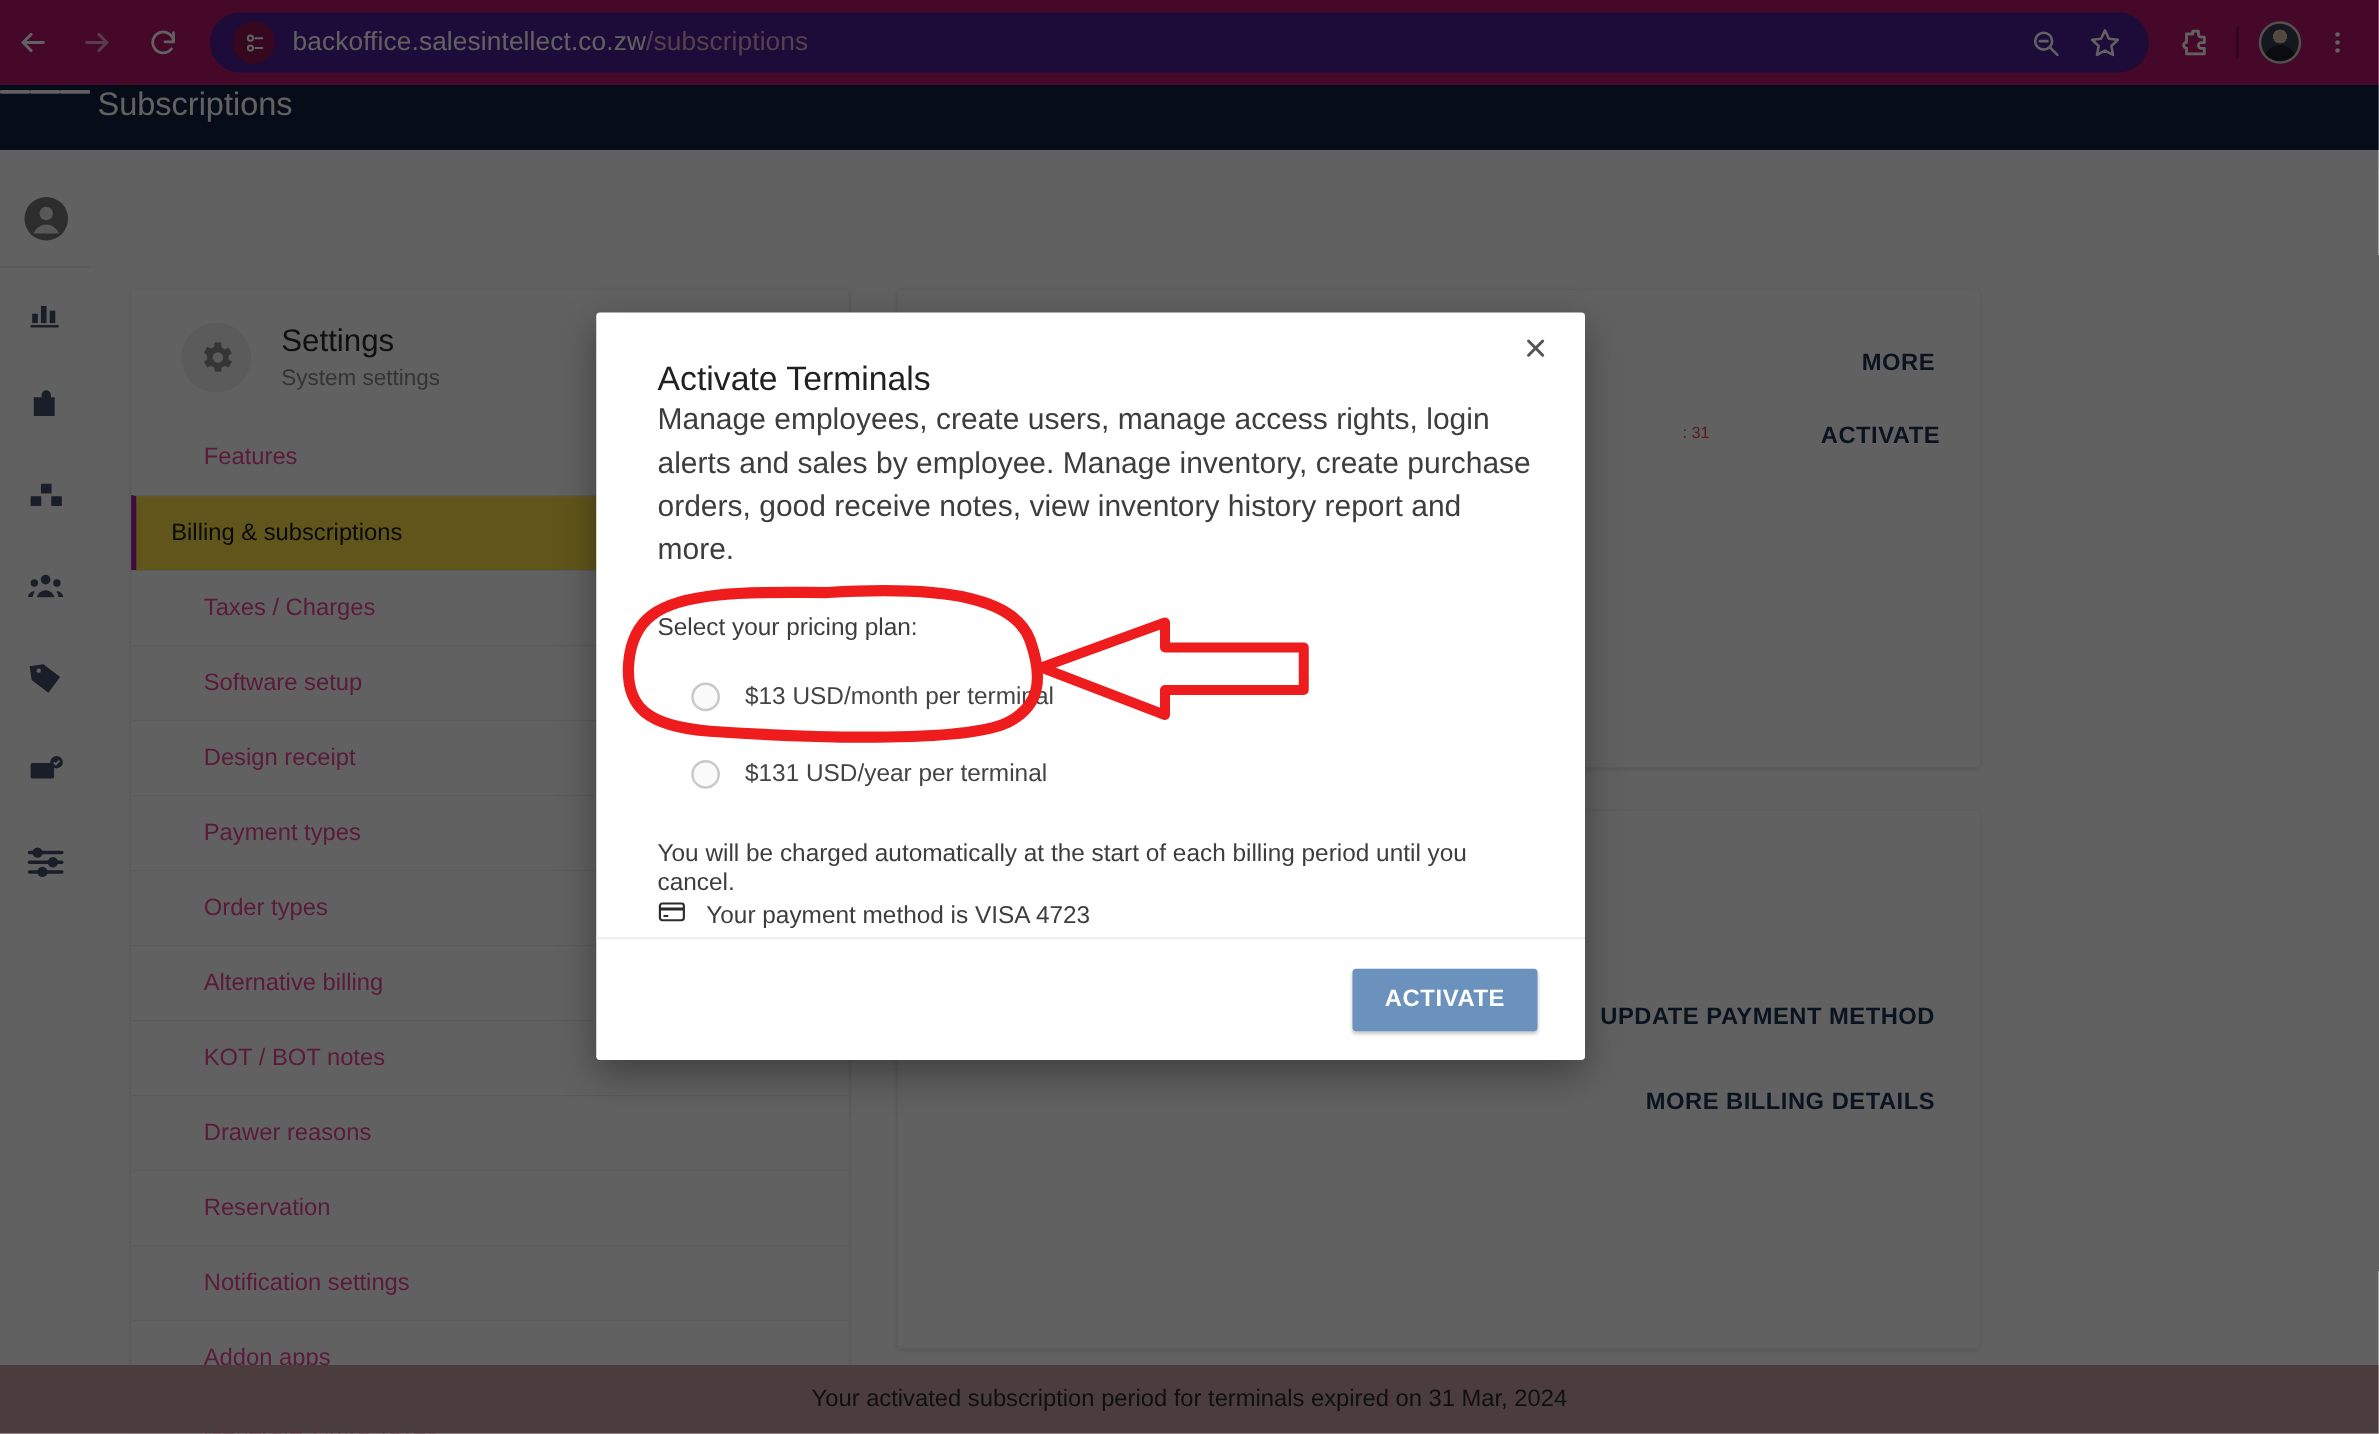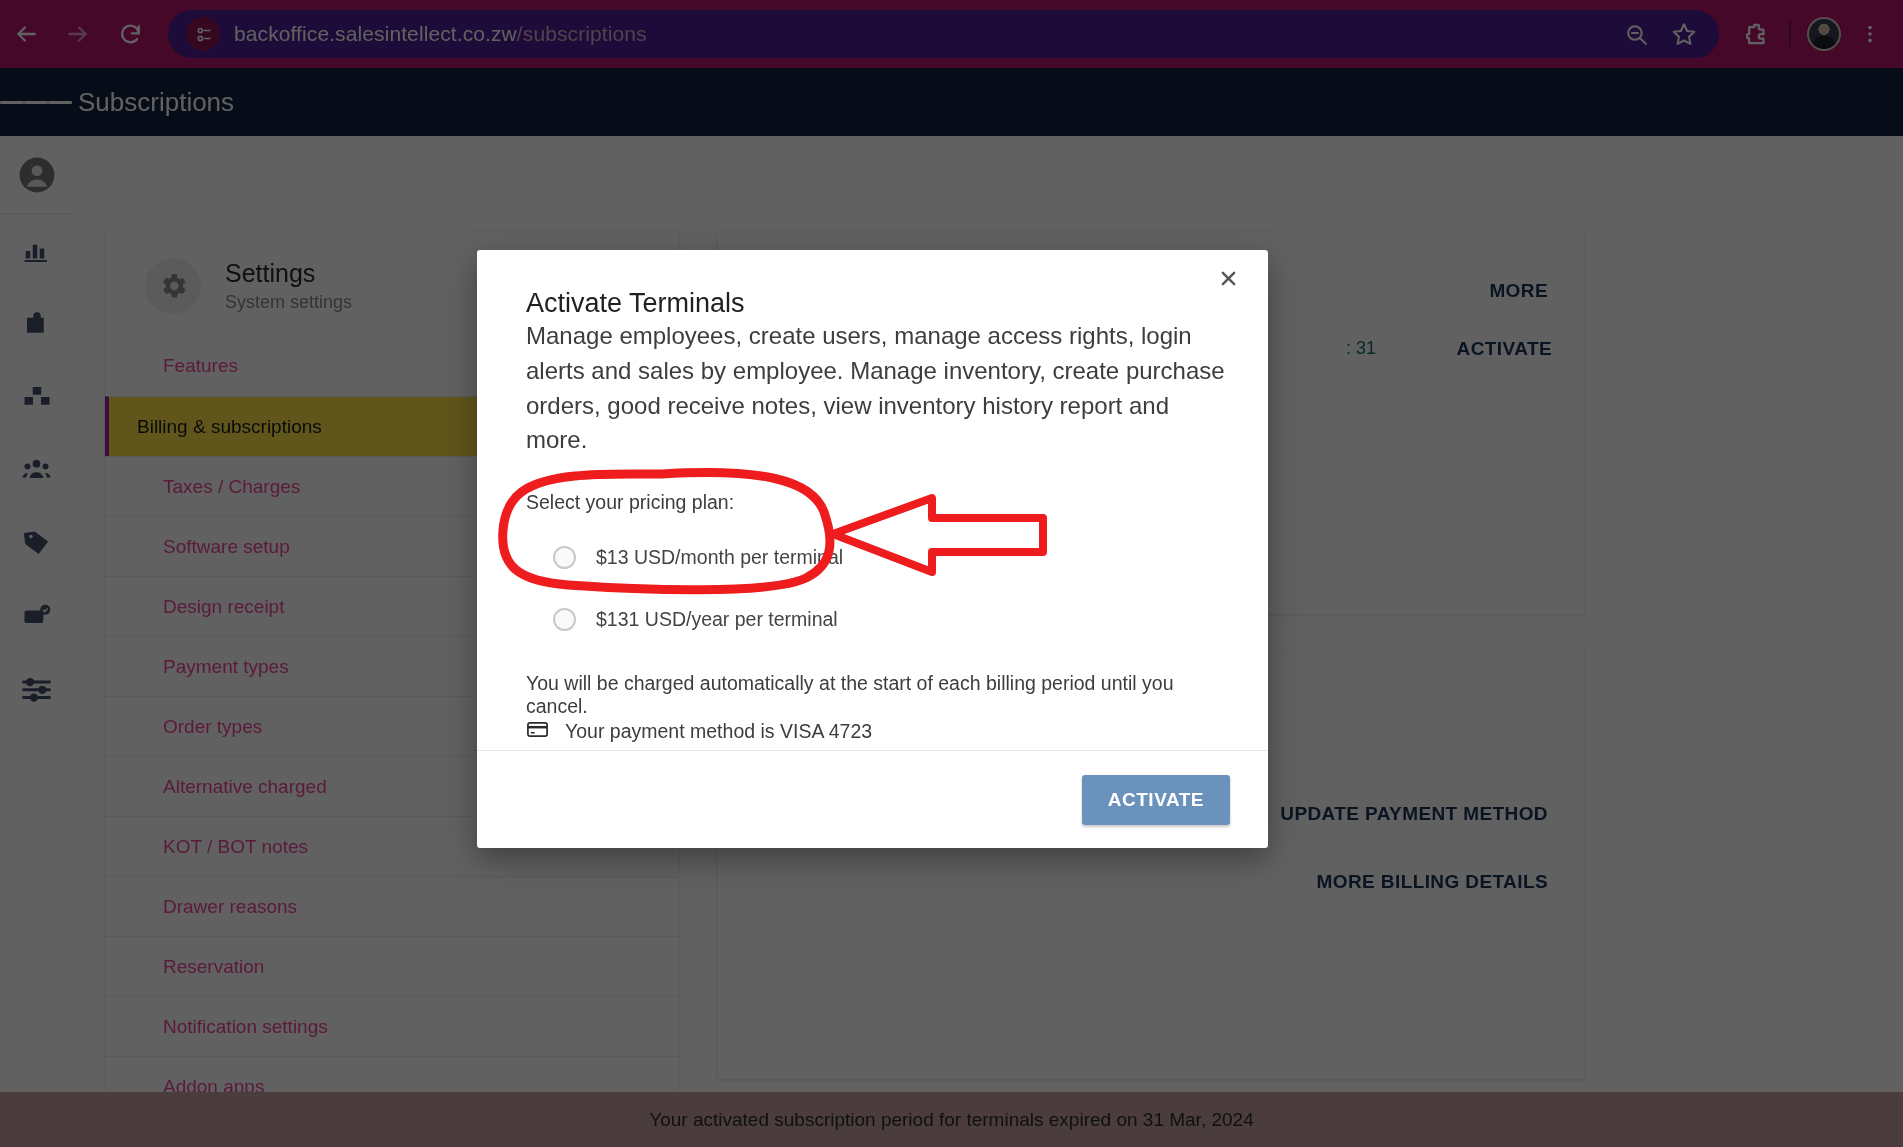--- a/index.html
+++ b/index.html
@@ -73,22 +73,22 @@
     width:26px; height:22px; transform:translateX(-50%);
     background:#1d2131; border-radius:13px 13px 0 0;
   }
 
   
   .app {
     position: absolute; left: 0; top: 68px; width: 1903px; height: 1079px;
     background: #ffffff;
   }
   .appbar {
-    position: absolute; left: 0; top: 0; width: 1903px; height: 68px;
-    background: #122240; display: flex; align-items: center;
+    position: absolute; left: 0; top: 0; width: 1903px; height: 52px;
+    background: #122240; display: flex; align-items: flex-start;
   }
   .hamburger { width: 72px; display: flex; justify-content: center; }
   .hamburger span { display: block; width: 34px; height: 3px; background: #fff; margin: 4px 0; border-radius: 1px;}
   .appbar-title {
     font-size: 26px; color: #ffffff; font-weight: 400; margin-left: 6px;
   }
 
   .iconrail {
     position: absolute; left: 0; top: 68px; width: 73px; bottom: 0;
     background: #ffffff;
@@ -140,21 +140,21 @@
     position: absolute; background: #ffffff; border-radius: 3px;
     box-shadow: 0 1px 4px rgba(0,0,0,.14);
   }
   .card-a { left: 645px; top: 96px; width: 866px; height: 382px; }
   .card-b { left: 645px; top: 513px; width: 866px; height: 430px; }
   .card-link {
     position: absolute; font-size: 19px; font-weight: 700; color: #1b3558;
     letter-spacing: .4px;
   }
   .card-red {
-    position: absolute; font-size: 18px; color: #0f766e;
+    position: absolute; font-size: 13px; color: #ef4444;
   }
 
   .statusbar {
     position: absolute; left: 0; right: 0; bottom: 0; height: 55px;
     background: #c4a1a1; display: flex; align-items: center; justify-content: center;
   }
   .statusbar span { font-size: 19px; color: #2b2b2b; }
 
   
   .scrim {
@@ -369,21 +369,21 @@
           </div>
         </div>
         <div>
           <div class="menu-item">Features</div>
           <div class="menu-item active">Billing &amp; subscriptions</div>
           <div class="menu-item">Taxes / Charges</div>
           <div class="menu-item">Software setup</div>
           <div class="menu-item">Design receipt</div>
           <div class="menu-item">Payment types</div>
           <div class="menu-item">Order types</div>
-          <div class="menu-item">Alternative charged</div>
+          <div class="menu-item">Alternative billing</div>
           <div class="menu-item">KOT / BOT notes</div>
           <div class="menu-item">Drawer reasons</div>
           <div class="menu-item">Reservation</div>
           <div class="menu-item">Notification settings</div>
           <div class="menu-item">Addon apps</div>
           <div class="menu-item">Generate Zimra Taxes</div>
         </div>
       </div>
 
       <div class="card card-a">

